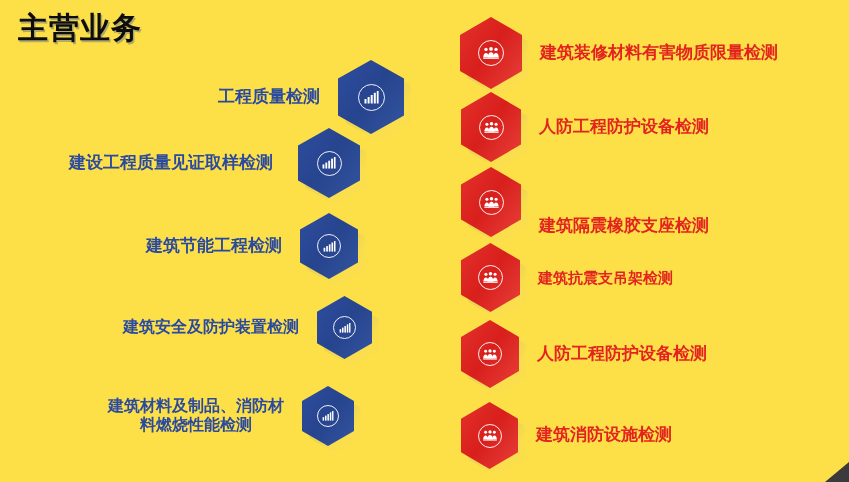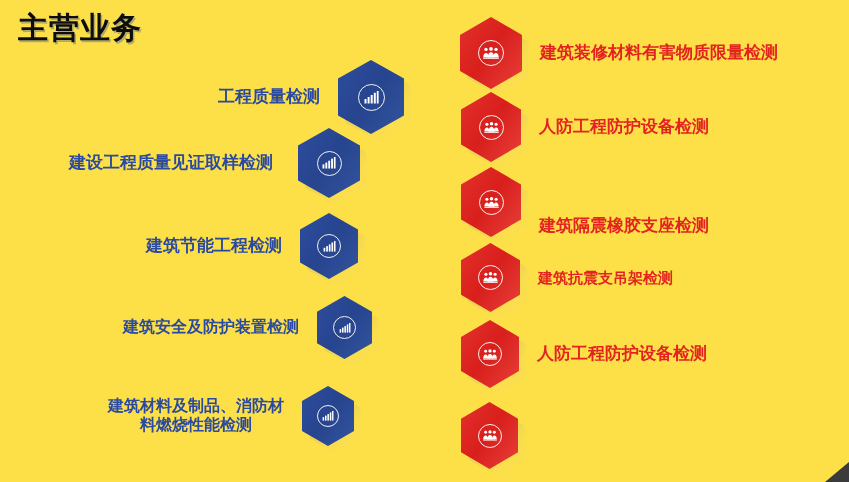--- a/index.html
+++ b/index.html
@@ -302,17 +302,18 @@
           <circle cx="3" cy="2.4" r="1.7" fill="#ffffff"></circle>
           <circle cx="8" cy="1.9" r="1.9" fill="#ffffff"></circle>
           <circle cx="13" cy="2.4" r="1.7" fill="#ffffff"></circle>
           <path d="M0.2 10.2 Q0.6 5.9 3 5.9 Q5.4 5.9 5.8 10.2 Z" fill="#ffffff"></path>
           <path d="M4.7 10.6 Q5.2 5.3 8 5.3 Q10.8 5.3 11.3 10.6 Z" fill="#ffffff"></path>
           <path d="M10.2 10.2 Q10.6 5.9 13 5.9 Q15.4 5.9 15.8 10.2 Z" fill="#ffffff"></path>
           <rect x="0.2" y="10.5" width="15.6" height="1.3" fill="#ffffff"></rect>
         </svg>
       </div>
     </div>
+    <div class="label label-red" style="font-size:17px; margin-left:18px;">建筑消防设施检测</div>
   </div>
 
   <div id="corner-marker"></div>
 
 </div>
 
 </body></html>

